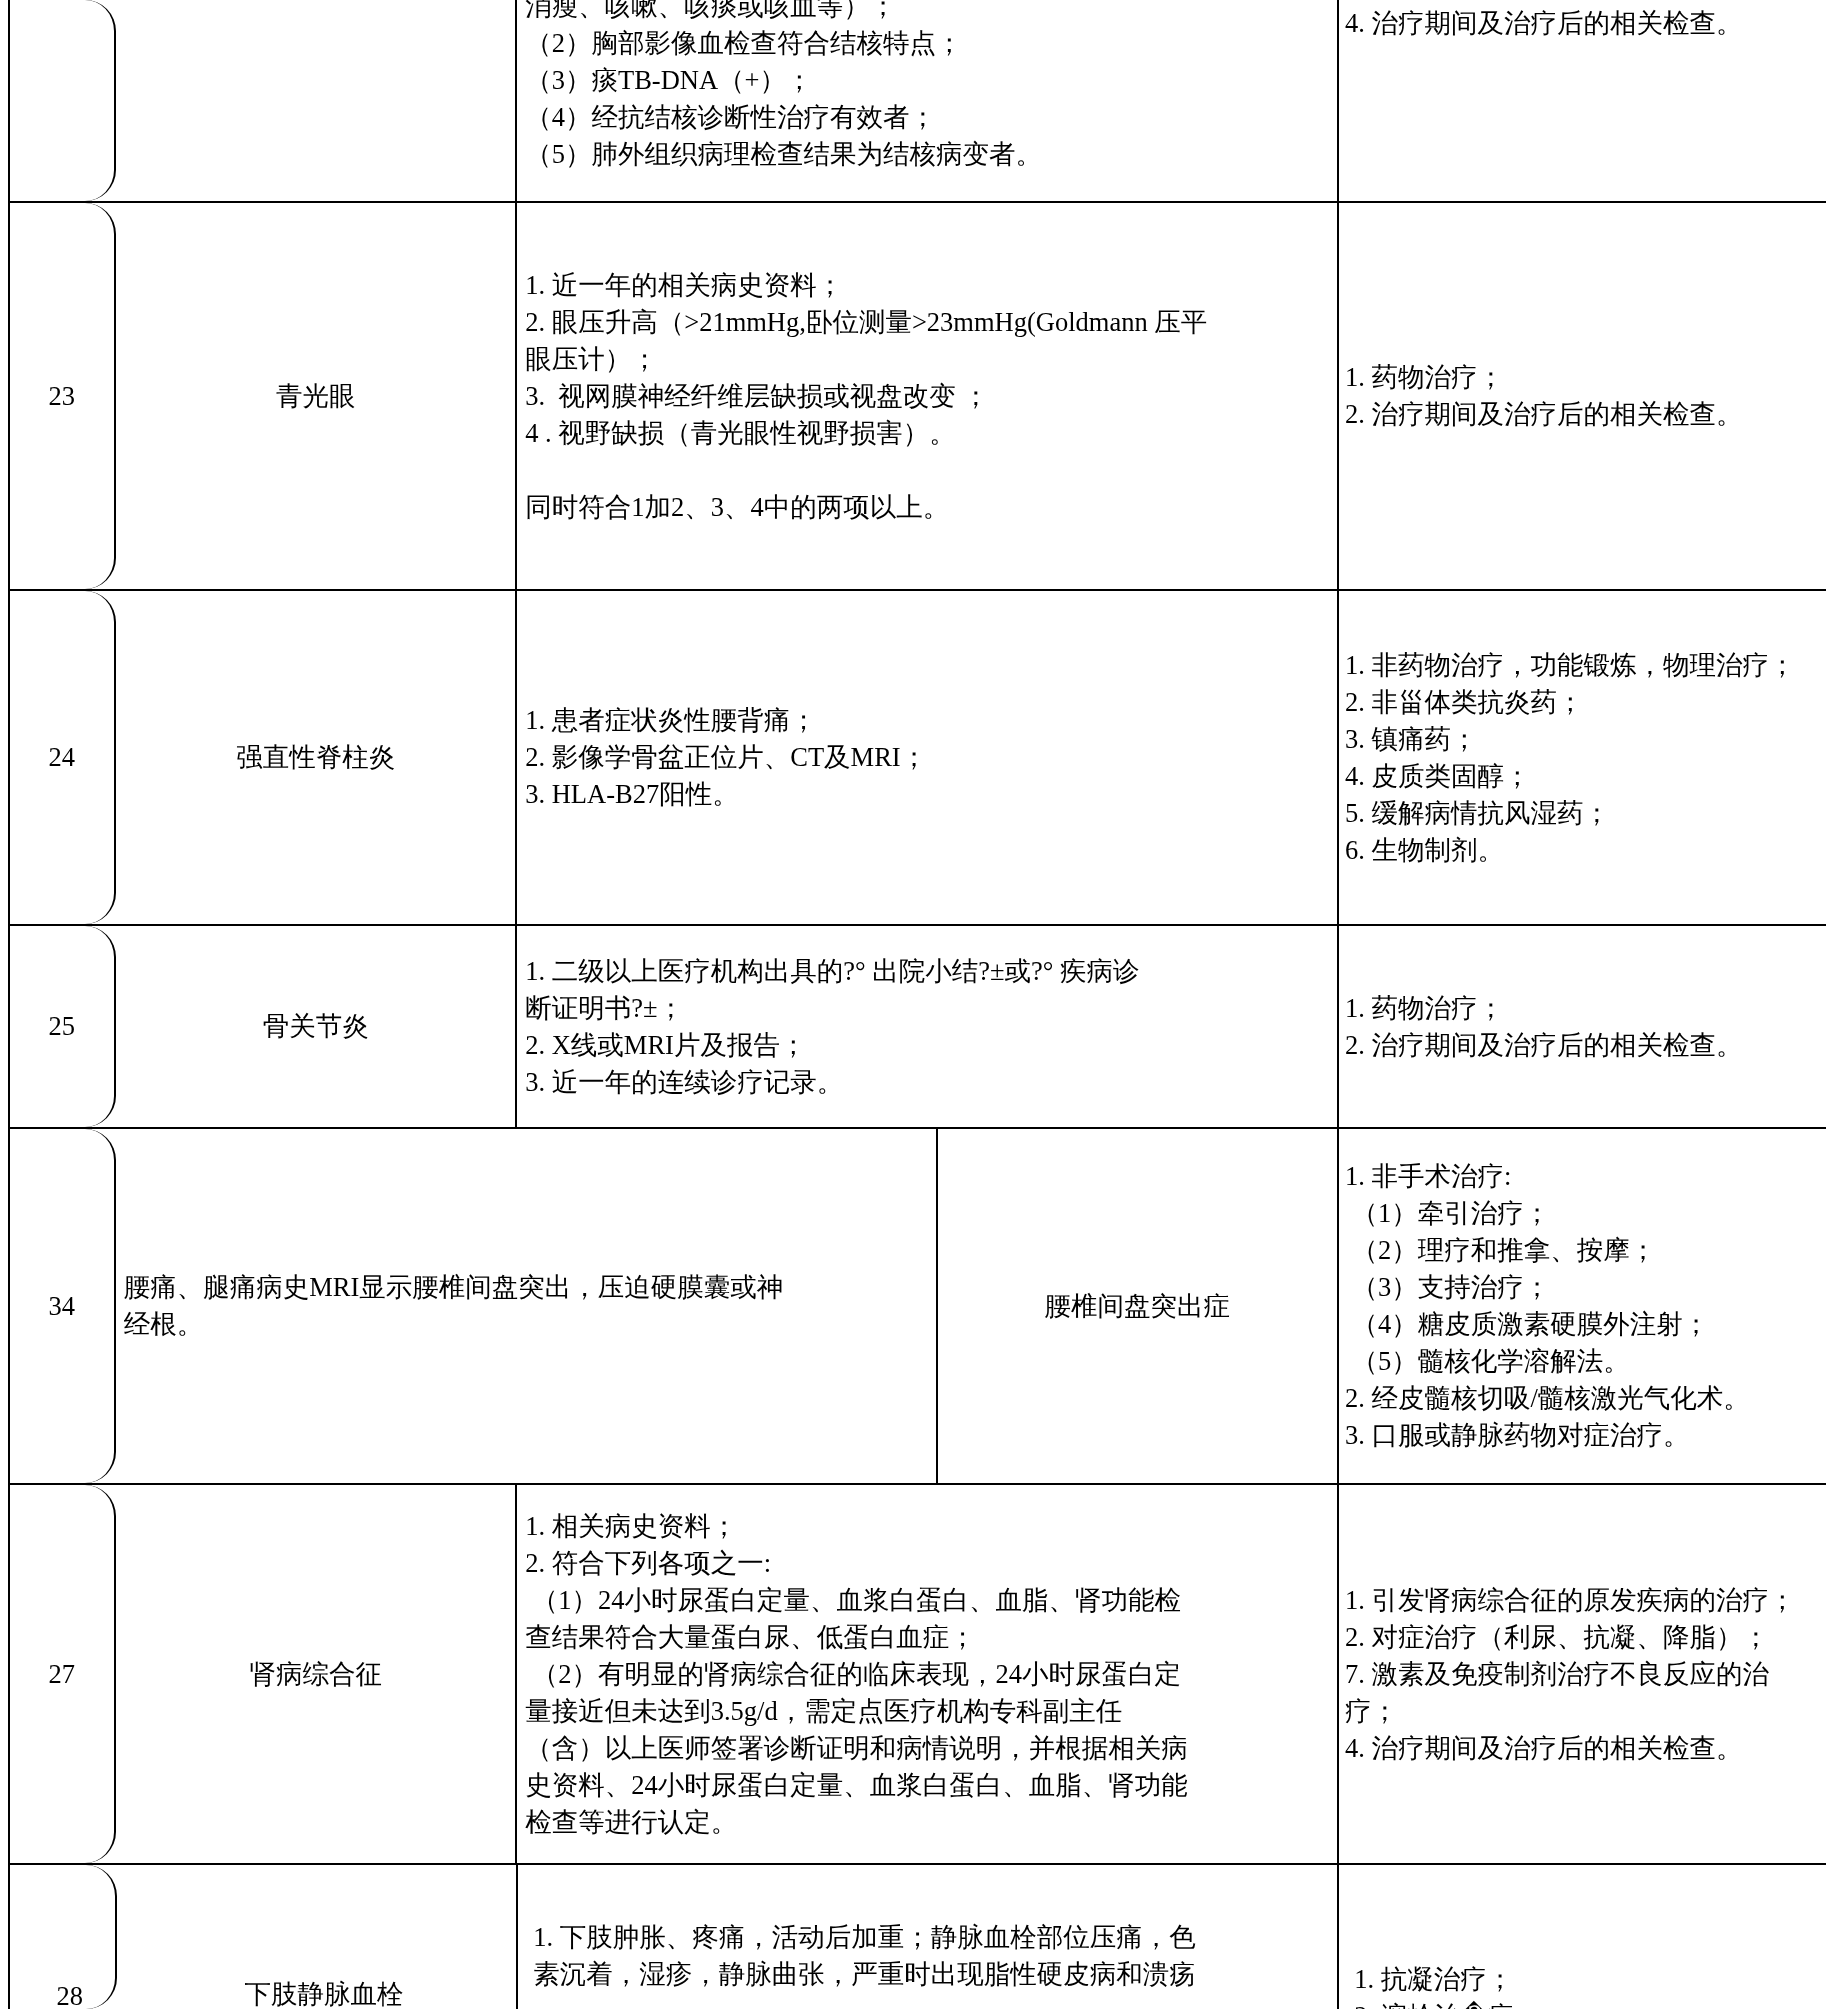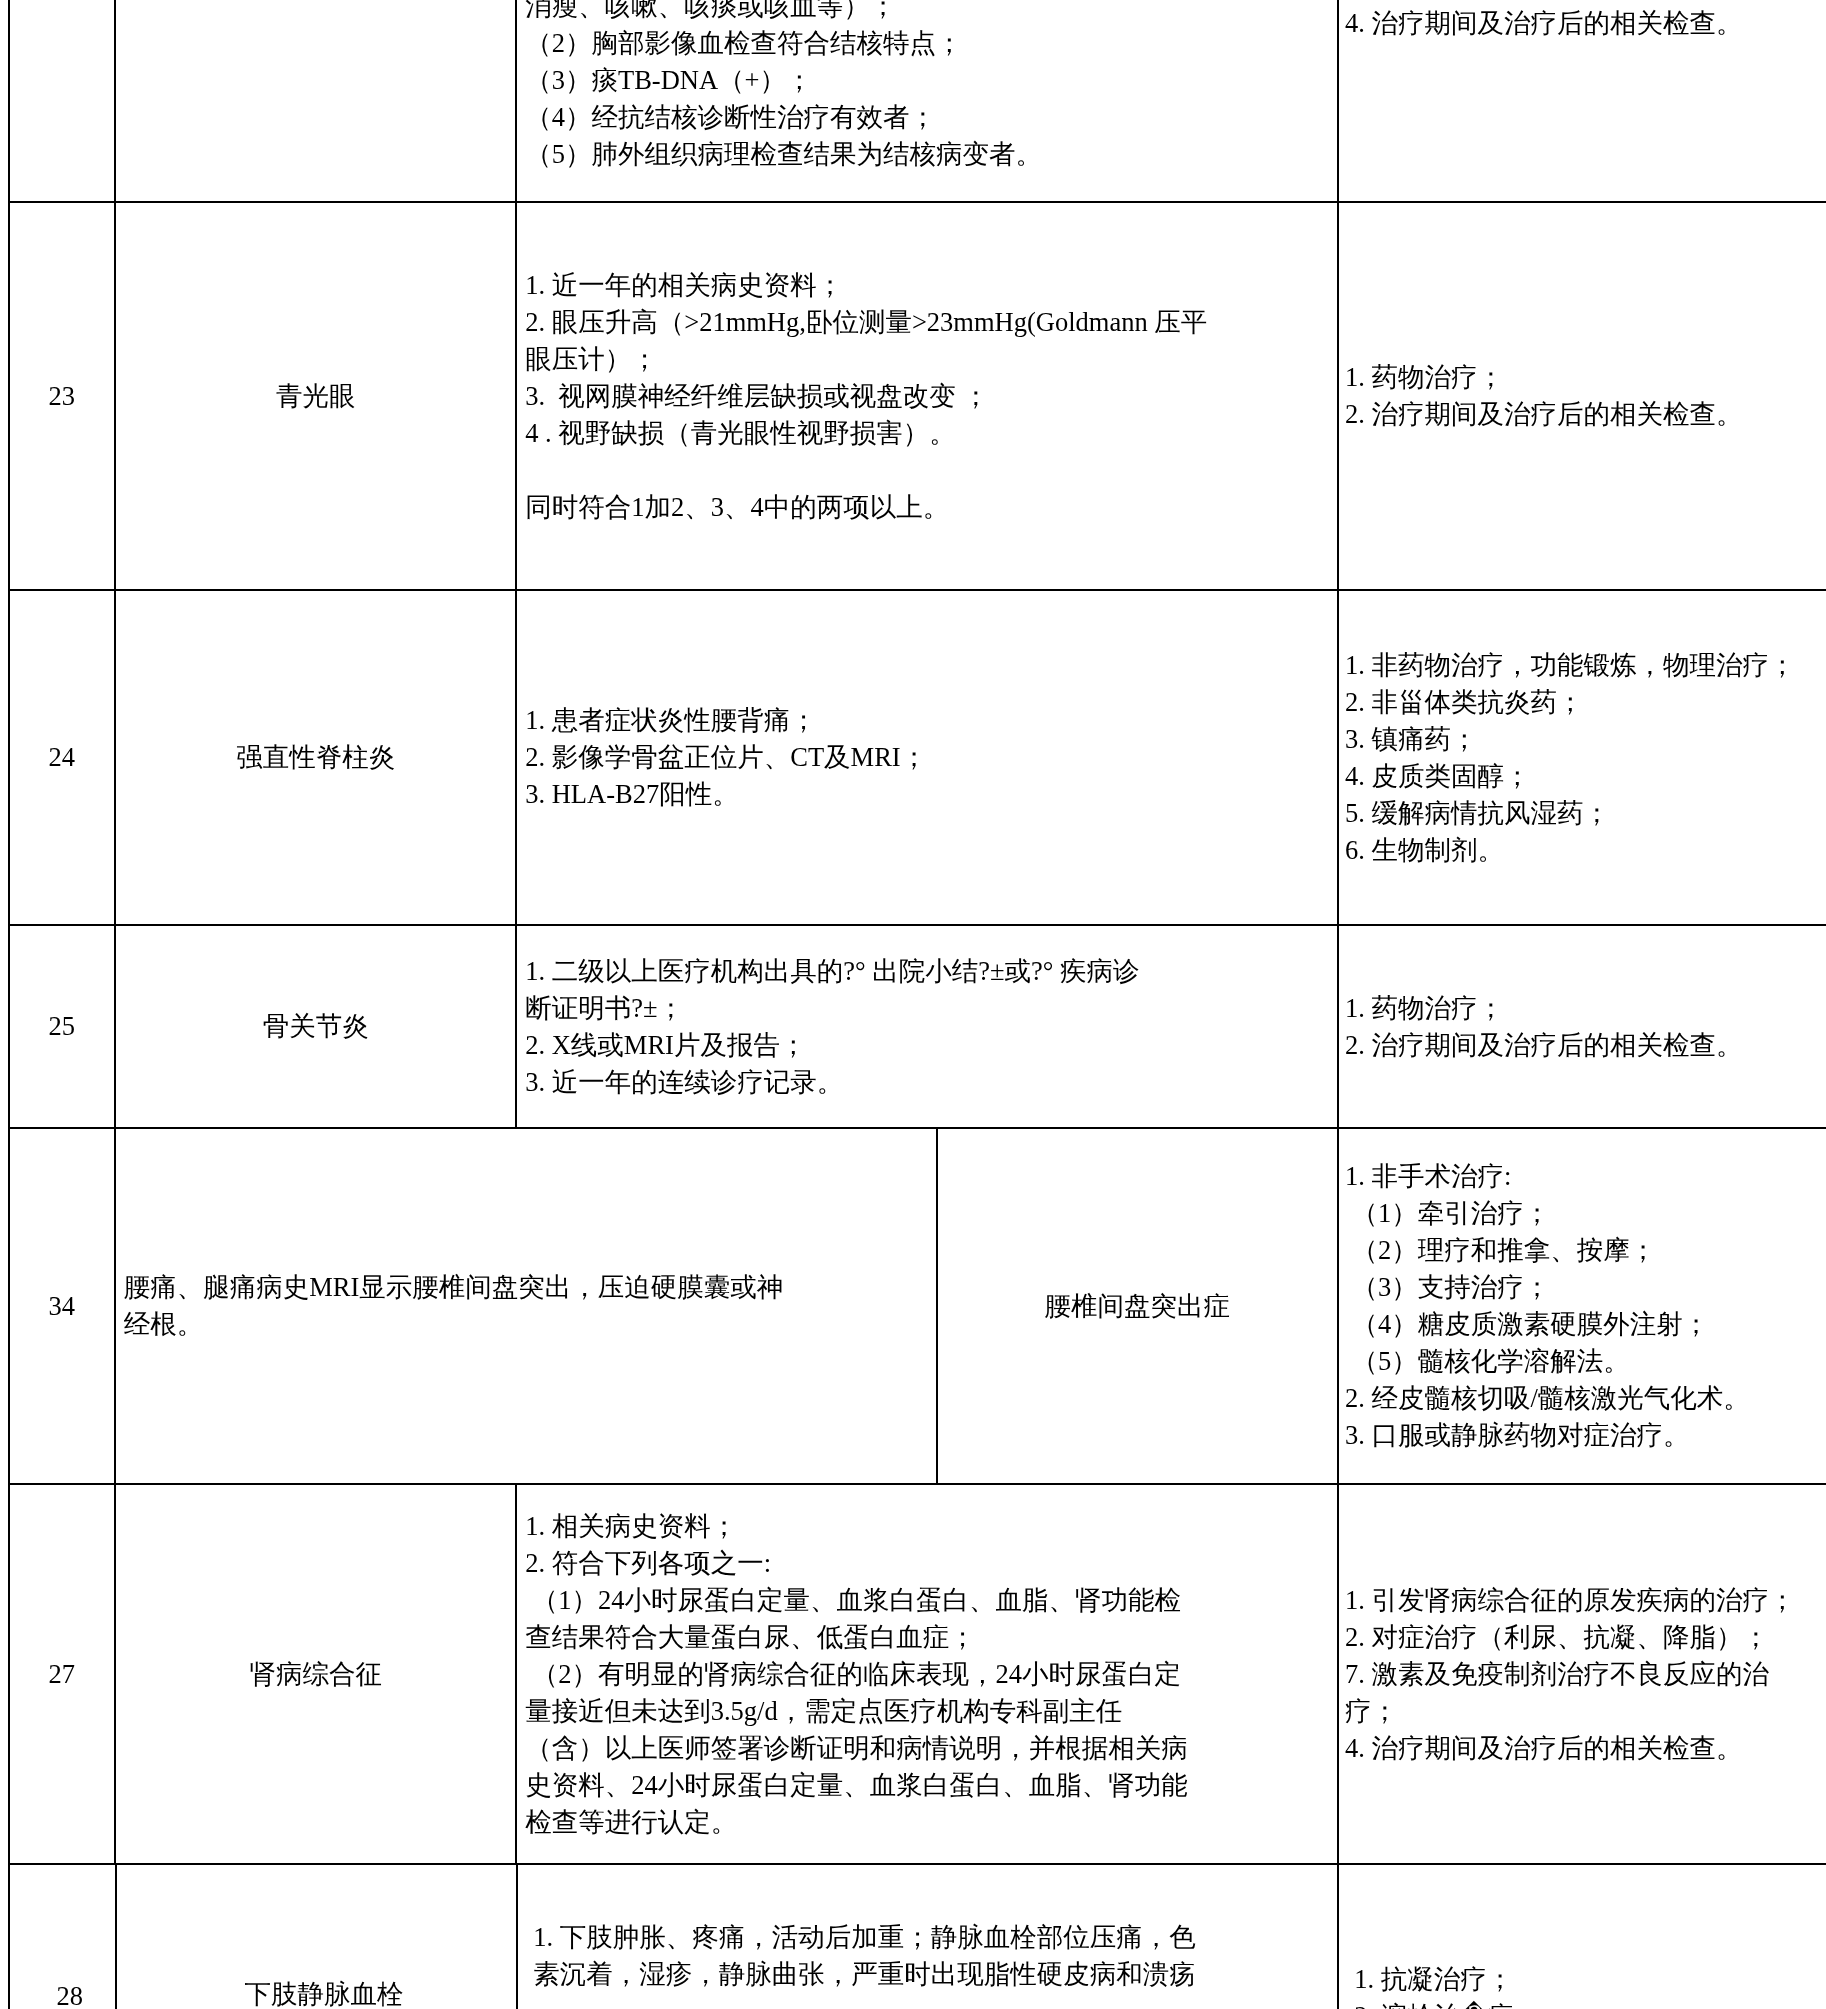--- a/index.html
+++ b/index.html
@@ -31,21 +31,21 @@
   .cell{
     box-sizing:border-box;
     border-right:2px solid #000;
     display:flex;
     align-items:center;
     font-size:26.5px;
     line-height:37px;
     white-space:pre-wrap;
     overflow:hidden;
   }
-  .c-num{width:112px;justify-content:center;text-align:center;}
+  .c-num{width:112px;justify-content:center;text-align:center;border-radius:31px;}
   .c-dis{width:424px;justify-content:center;text-align:center;}
   .c-cri{width:867px;padding-left:7.8px;padding-right:5.9px;}
   .c-trt{width:557px;border-right:none;padding-left:5.9px;padding-right:3.9px;}
   .r22{height:203px;}
   .r23{height:388px;}
   .r24{height:335px;}
   .r25{height:203px;}
   .r26{height:356px;}
   .r27{height:380px;}
   .r28{height:144px;border-bottom:none;}

